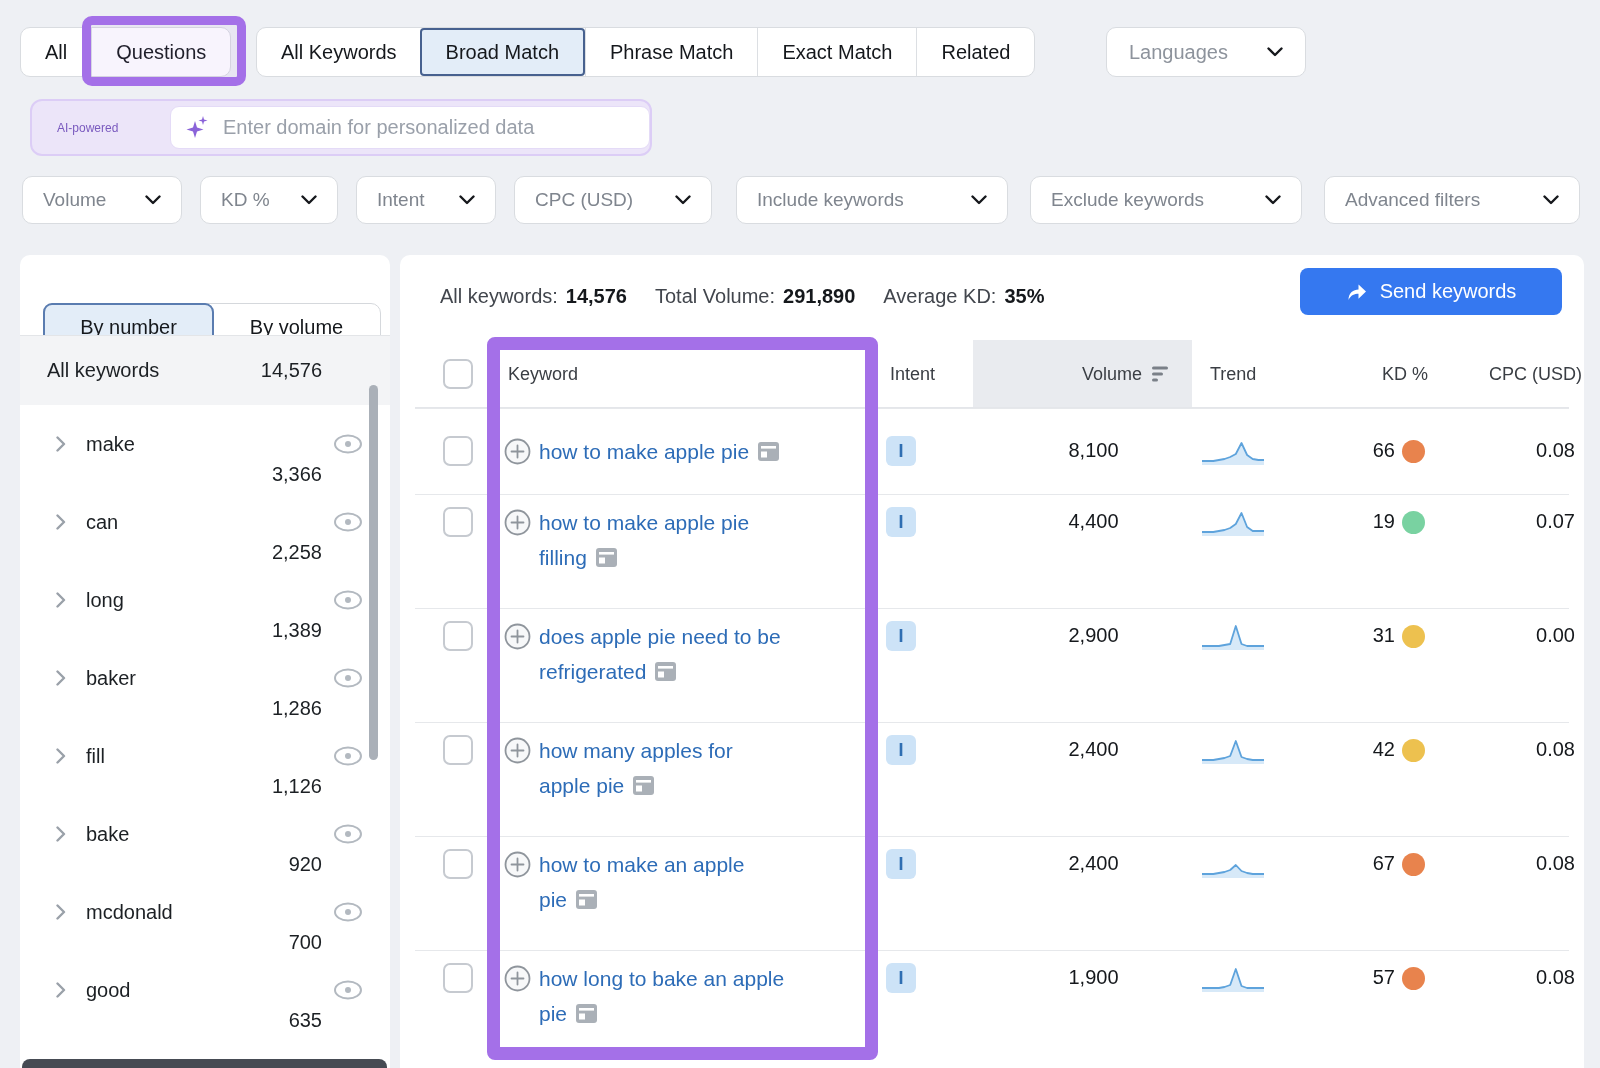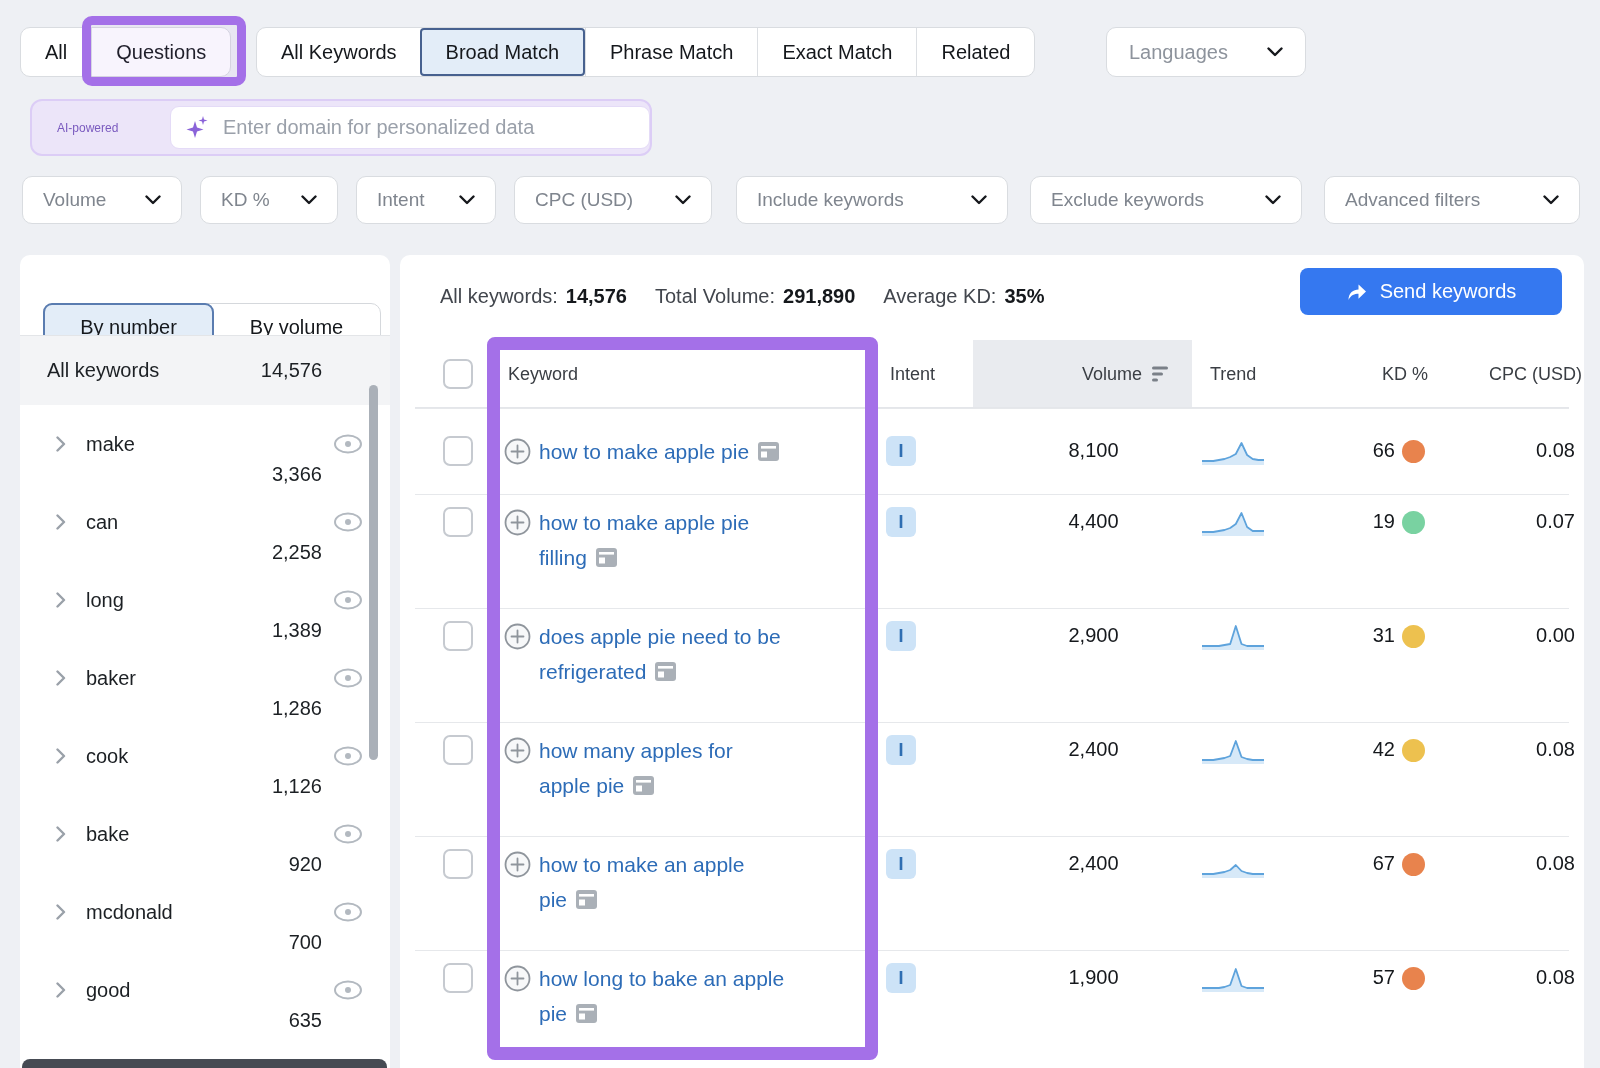--- a/index.html
+++ b/index.html
@@ -278,21 +278,21 @@
       <span class="cnt">1,286</span>
       <svg class="eye" viewBox="0 0 32 22">
           <ellipse class="eye-el" cx="16" cy="11" rx="13" ry="8.5"></ellipse>
           <circle class="eye-dot" cx="16" cy="11" r="3"></circle>
         </svg>
     </div>
     <div class="side-item" style="top:462px">
       <svg class="chevr" viewBox="0 0 10 16">
           <polyline points="1.5,1.5 8,8 1.5,14.5"></polyline>
         </svg>
-      <span class="lbl">cook</span>
+      <span class="lbl">fill</span>
       <span class="cnt">1,126</span>
       <svg class="eye" viewBox="0 0 32 22">
           <ellipse class="eye-el" cx="16" cy="11" rx="13" ry="8.5"></ellipse>
           <circle class="eye-dot" cx="16" cy="11" r="3"></circle>
         </svg>
     </div>
     <div class="side-item" style="top:540px">
       <svg class="chevr" viewBox="0 0 10 16">
           <polyline points="1.5,1.5 8,8 1.5,14.5"></polyline>
         </svg>

